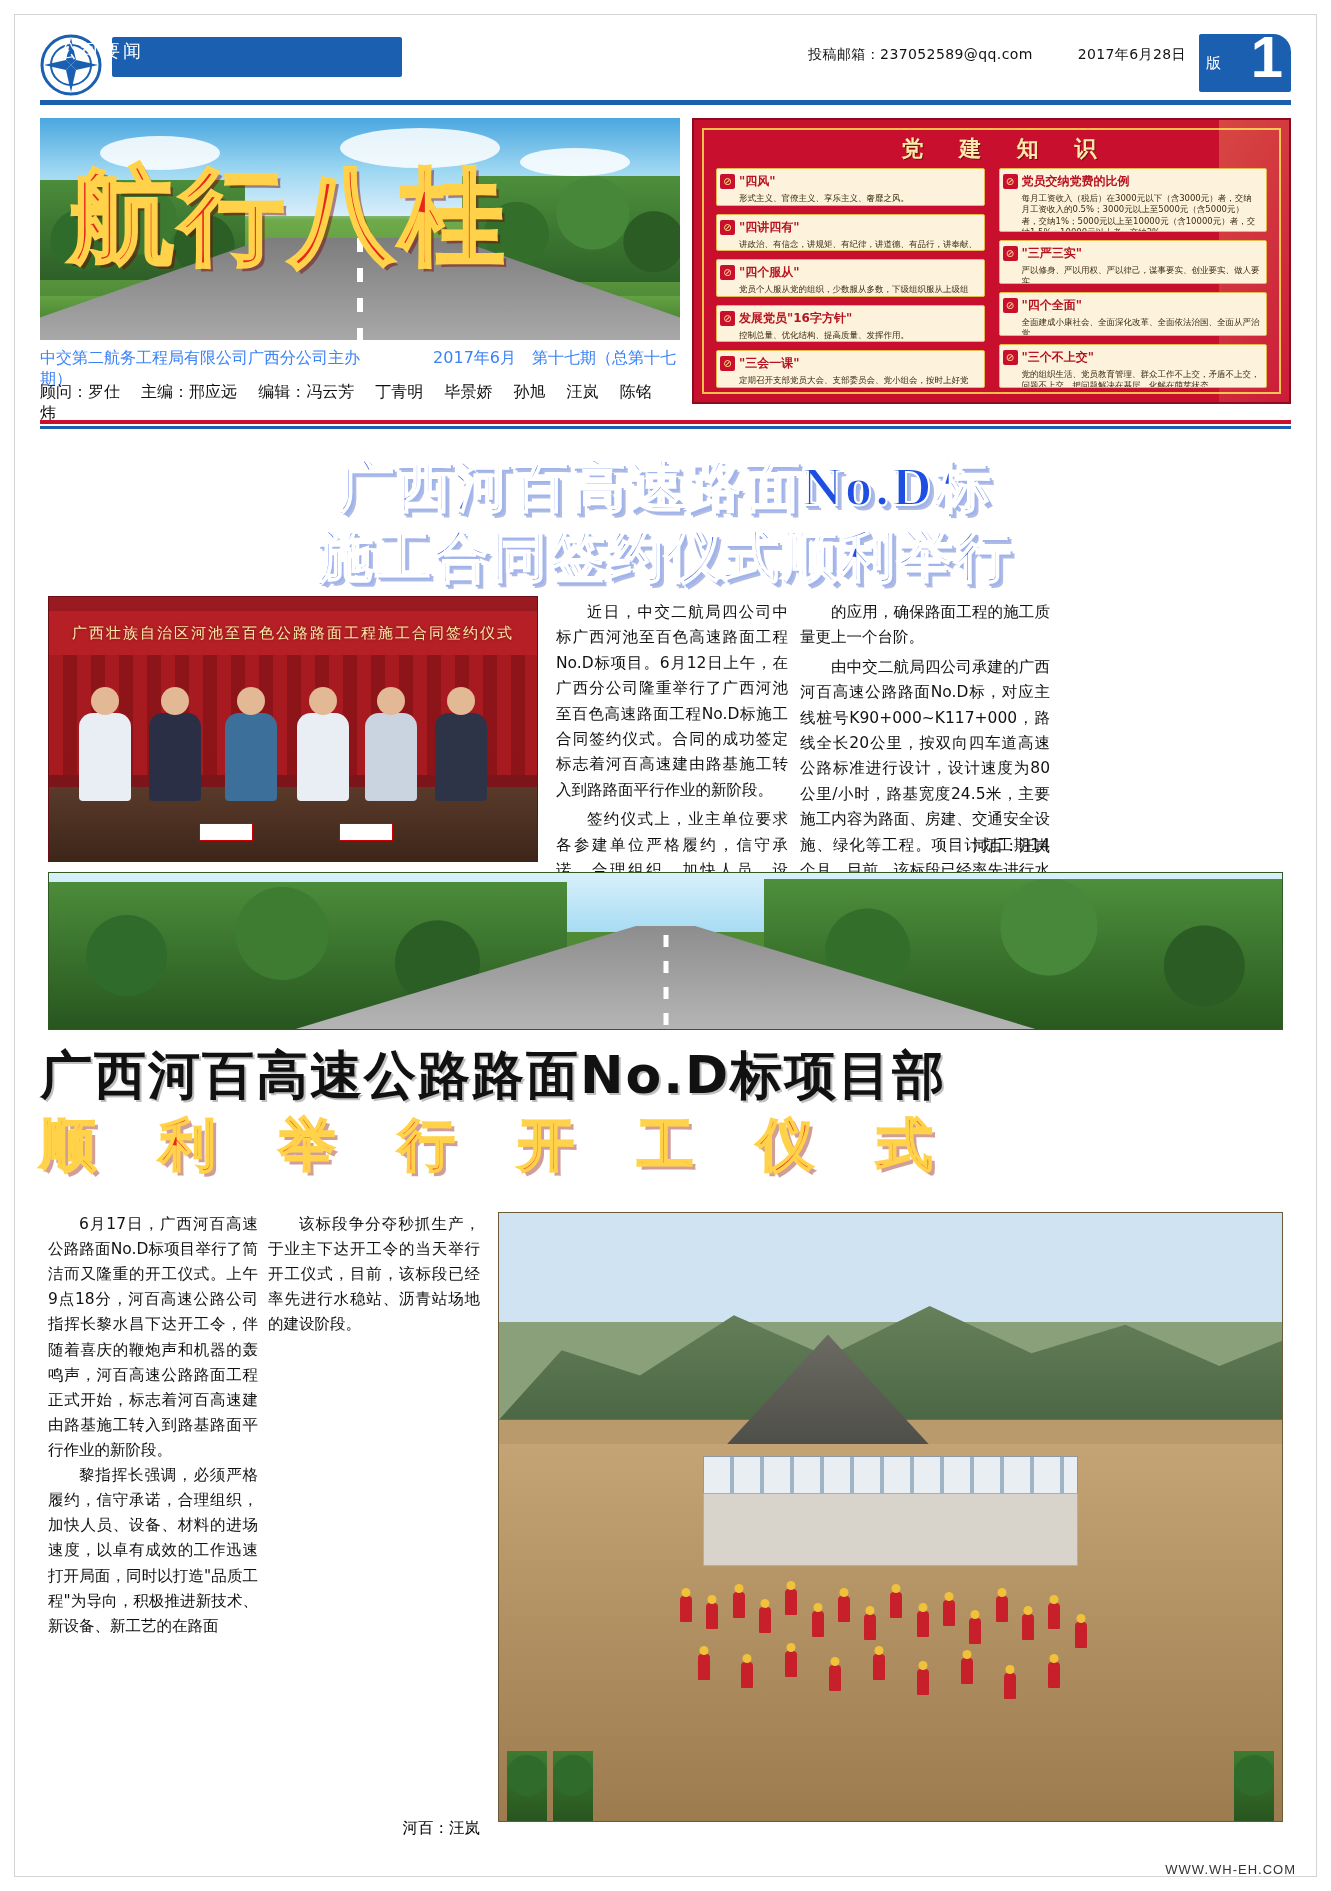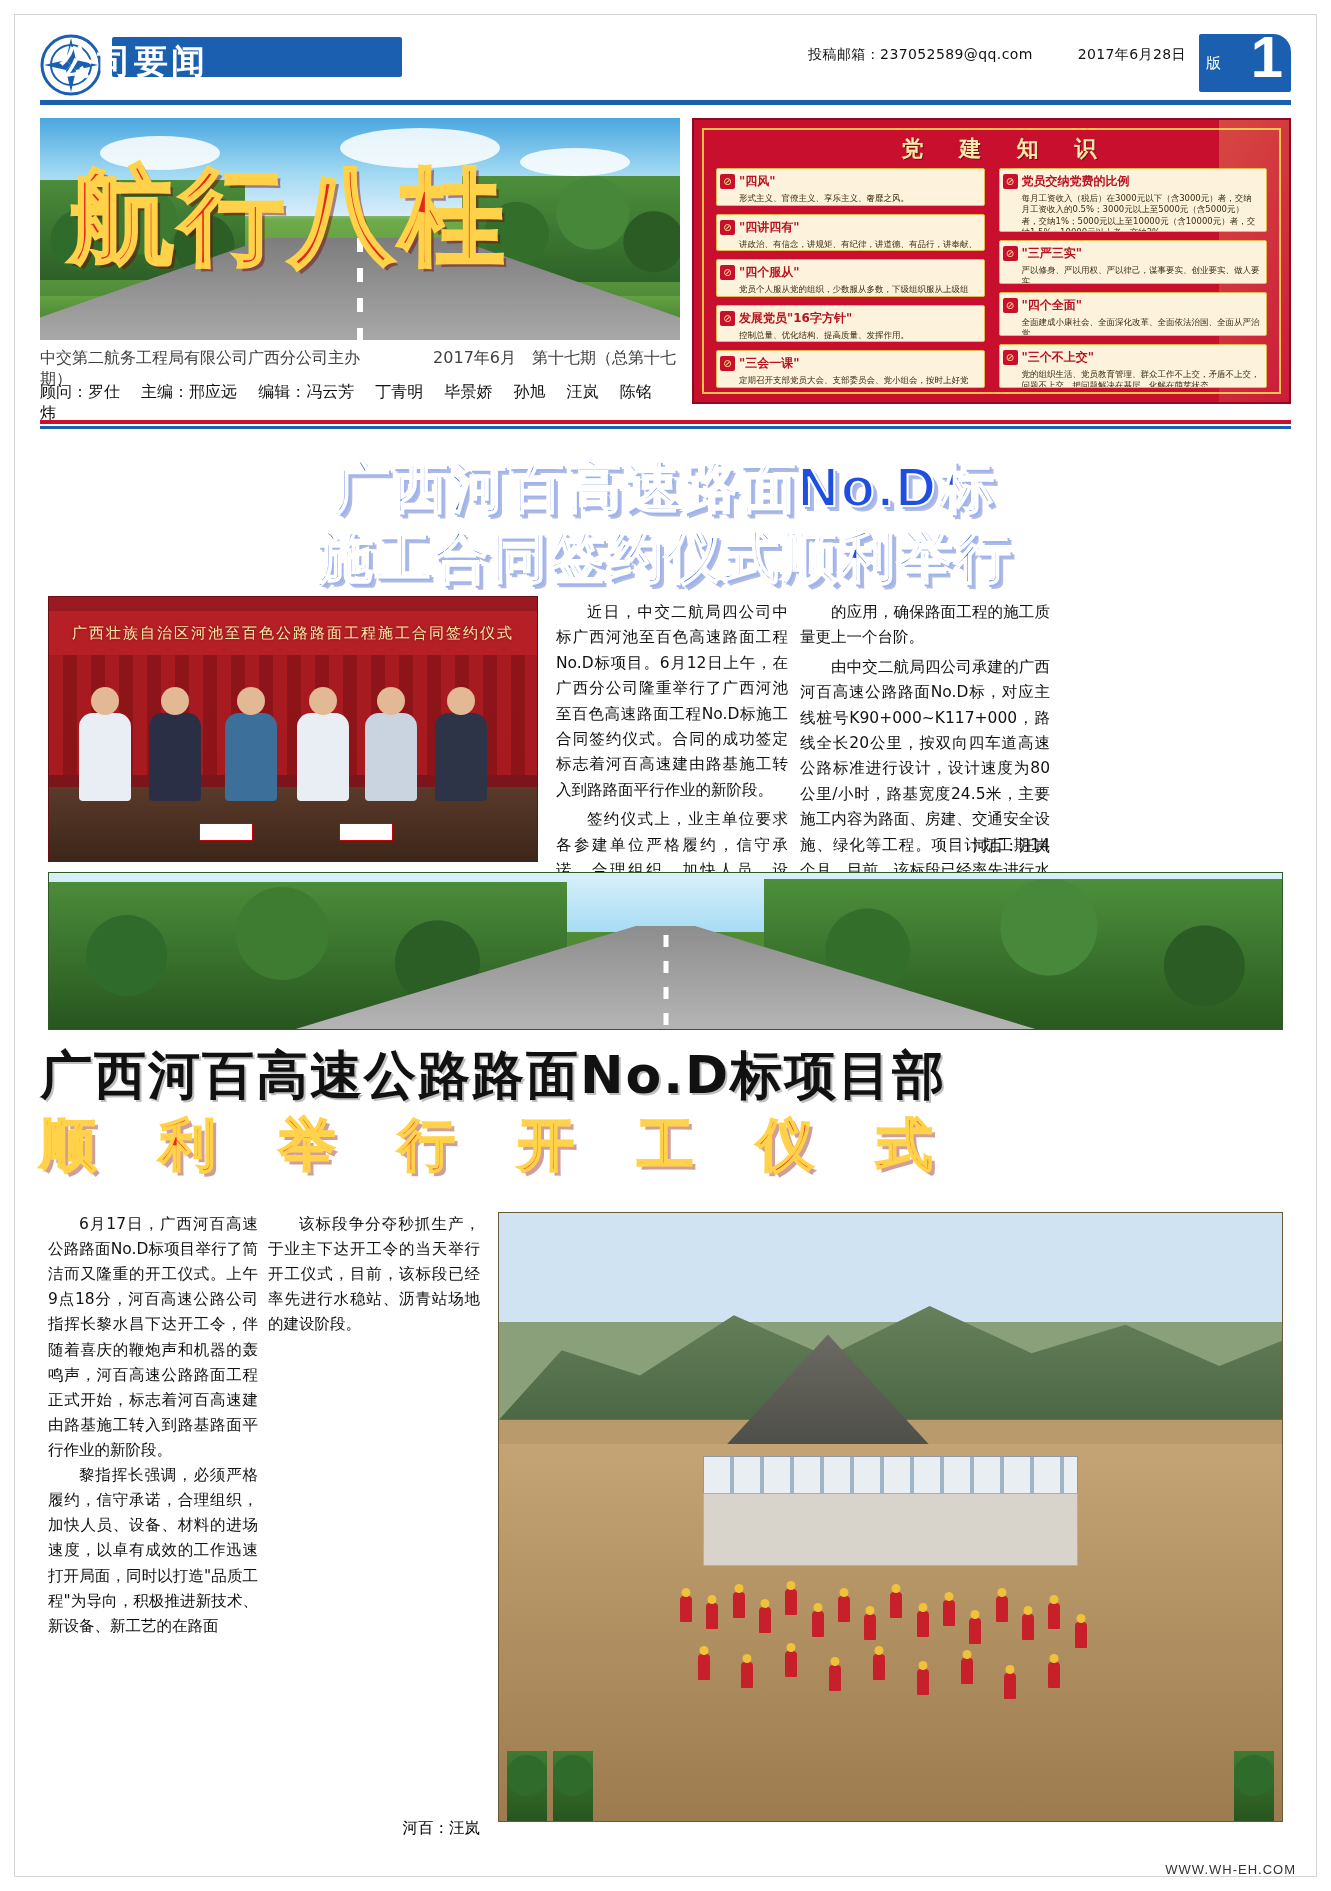--- a/index.html
+++ b/index.html
@@ -24,21 +24,21 @@
     position:absolute; left:0; top:0; width:62px; height:62px;
   }
   .logo-badge svg { display:block; }
   .section-bar {
     position:absolute; left:72px; top:3px; width:290px; height:40px;
     background:#1b5fb0;
     border-radius:2px;
   }
   .section-bar-text {
     position:absolute; left:20px; top:5px;
-    color:#ffffff; font-size:34px; font-weight:bold; letter-spacing:3px;
+    color:#ffffff; font-size:18px; font-weight:normal; letter-spacing:3px;
     font-family:"DejaVu Sans", sans-serif;
   }
   .mail-line {
     position:absolute; right:105px; top:12px;
     font-size:14px; color:#111; letter-spacing:0.4px;
     white-space:nowrap;
   }
   .mail-line .date { margin-left:40px; }
   .ban-box {
     position:absolute; right:0; top:0; width:92px; height:58px;
@@ -159,21 +159,21 @@
   }
   .party-flag {
     position:absolute; right:0; top:0; width:70px; height:100%;
     background:linear-gradient(120deg, rgba(255,215,120,0.28), rgba(255,255,255,0.05));
     pointer-events:none;
   }
 
   
   .pub-line1 {
     position:absolute; left:40px; top:348px; width:640px;
-    font-size:16px; color:#404040;
+    font-size:16px; color:#3b82f6;
   }
   .pub-line1 .issue { margin-left:68px; }
   .pub-line2 {
     position:absolute; left:40px; top:382px; width:640px;
     font-size:16px; color:#111;
   }
   .pub-line2 span { margin-right:16px; }
 
   .rule-red {
     position:absolute; left:40px; top:420px; width:1251px; height:4px;
@@ -187,21 +187,21 @@
   
   .headline1 {
     position:absolute; left:40px; top:452px; width:1251px; text-align:center;
   }
   .headline1 .l1, .headline1 .l2 {
     font-size:55px; font-weight:bold; line-height:1.28;
     color:#1f4fe0;
     -webkit-text-stroke:2px #ffffff;
     text-shadow:3px 3px 0 #9fb4ef, 5px 5px 0 rgba(30,60,170,0.35);
     letter-spacing:3px;
-    font-family:Liberation Sans, sans-serif;
+    font-family:Liberation Serif, serif;
   }
 
   
   .photo1 {
     position:absolute; left:48px; top:596px; width:490px; height:266px;
     background:linear-gradient(#9a1a20, #6f1317);
     overflow:hidden; border:1px solid #6a1014;
   }
   .photo1 .banner {
     position:absolute; left:0; top:14px; width:100%; height:44px;

